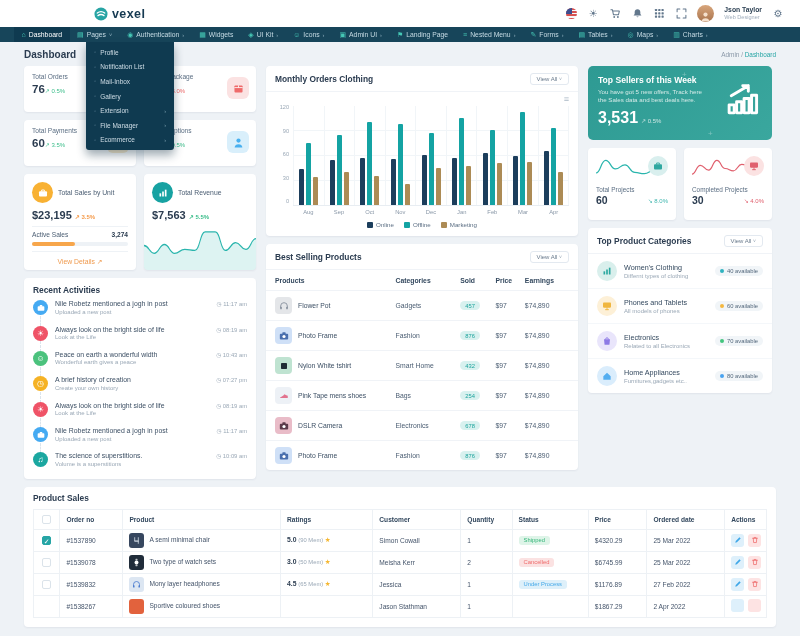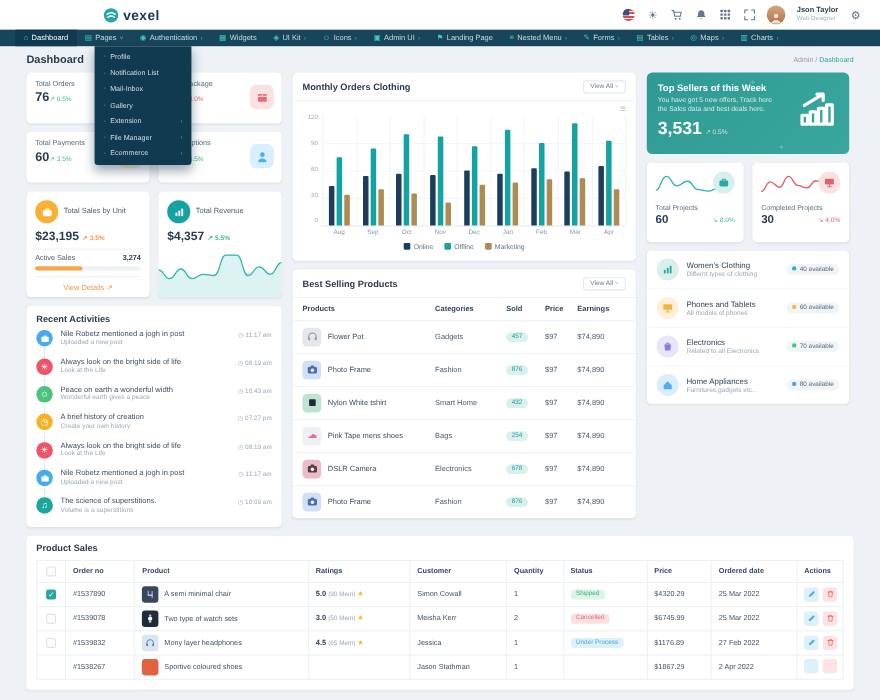--- a/index.html
+++ b/index.html
@@ -372,21 +372,21 @@
           <a class="vd"><span>View Details</span> ↗</a>
         </div>
         <div class="card scard">
           <span class="cic" style="background:#17a2a2">
               <svg viewBox="0 0 12 12" width="100%" height="100%" xmlns="http://www.w3.org/2000/svg">
                 <rect x="1.8" y="6.4" width="2" height="3.8" fill="#ffffff"></rect>
                 <rect x="5" y="4.2" width="2" height="6" fill="#ffffff"></rect>
                 <rect x="8.2" y="2" width="2" height="8.2" fill="#ffffff"></rect>
               </svg>
             </span><span class="ttl">Total Revenue</span>
-          <div class="big"><span>$4,357</span> <span class="dlt" id="rev-delta" style="color: rgb(59, 189, 138);">↗ 5.5%</span></div>
+          <div class="big"><span>$7,563</span> <span class="dlt" id="rev-delta" style="color: rgb(59, 189, 138);">↗ 5.5%</span></div>
           <svg class="rev-svg" id="rev-svg" viewBox="0 0 140 42" preserveAspectRatio="none">
               <path d="M0.0,17.5 C6.4,17.5 6.4,25.3 12.7,25.3 C19.1,25.3 19.1,16.5 25.5,16.5 C31.8,16.5 31.8,25.3 38.2,25.3 C44.5,25.3 44.5,21.4 50.9,21.4 C57.3,21.4 57.3,22.4 63.6,22.4 C70.0,22.4 70.0,3.9 76.4,3.9 C82.7,3.9 82.7,3.9 89.1,3.9 C95.5,3.9 95.5,22.4 101.8,22.4 C108.2,22.4 108.2,14.6 114.5,14.6 C120.9,14.6 120.9,21.4 127.3,21.4 C133.6,21.4 133.6,10.7 140.0,10.7 L140,42 L0,42 Z" fill="rgba(42,181,173,0.16)"></path>
               <path d="M0.0,17.5 C6.4,17.5 6.4,25.3 12.7,25.3 C19.1,25.3 19.1,16.5 25.5,16.5 C31.8,16.5 31.8,25.3 38.2,25.3 C44.5,25.3 44.5,21.4 50.9,21.4 C57.3,21.4 57.3,22.4 63.6,22.4 C70.0,22.4 70.0,3.9 76.4,3.9 C82.7,3.9 82.7,3.9 89.1,3.9 C95.5,3.9 95.5,22.4 101.8,22.4 C108.2,22.4 108.2,14.6 114.5,14.6 C120.9,14.6 120.9,21.4 127.3,21.4 C133.6,21.4 133.6,10.7 140.0,10.7" fill="none" stroke="#2ab5ad" stroke-width="1.3"></path>
             </svg>
         </div>
       </div>
 
       <div class="card acts">
         <h3 class="ct">Recent Activities</h3>
         <div id="activity-list">
@@ -699,20 +699,24 @@
             </span>
             <div class="lbl">Completed Projects</div>
             <div class="vrow">
               <span class="val">30</span>
               <span class="dlt" style="color: rgb(224, 96, 110);">↘ 4.0%</span>
             </div>
           </div>
         </div>
 
       <div class="card">
+        <div class="chead">
+          <h3 class="ct">Top Product Categories</h3>
+          <button class="viewall"><span>View All</span> <span class="vc">˅</span></button>
+        </div>
         <div id="cat-list">
             <div class="cat">
               <span class="cic2" style="background: rgb(217, 239, 236);">
                 <svg viewBox="0 0 12 12" width="100%" height="100%" xmlns="http://www.w3.org/2000/svg">
                   <rect x="1.8" y="6.4" width="2" height="3.8" fill="#2aa8a0"></rect>
                   <rect x="5" y="4.2" width="2" height="6" fill="#2aa8a0"></rect>
                   <rect x="8.2" y="2" width="2" height="8.2" fill="#2aa8a0"></rect>
                 </svg>
               </span>
               <div>

